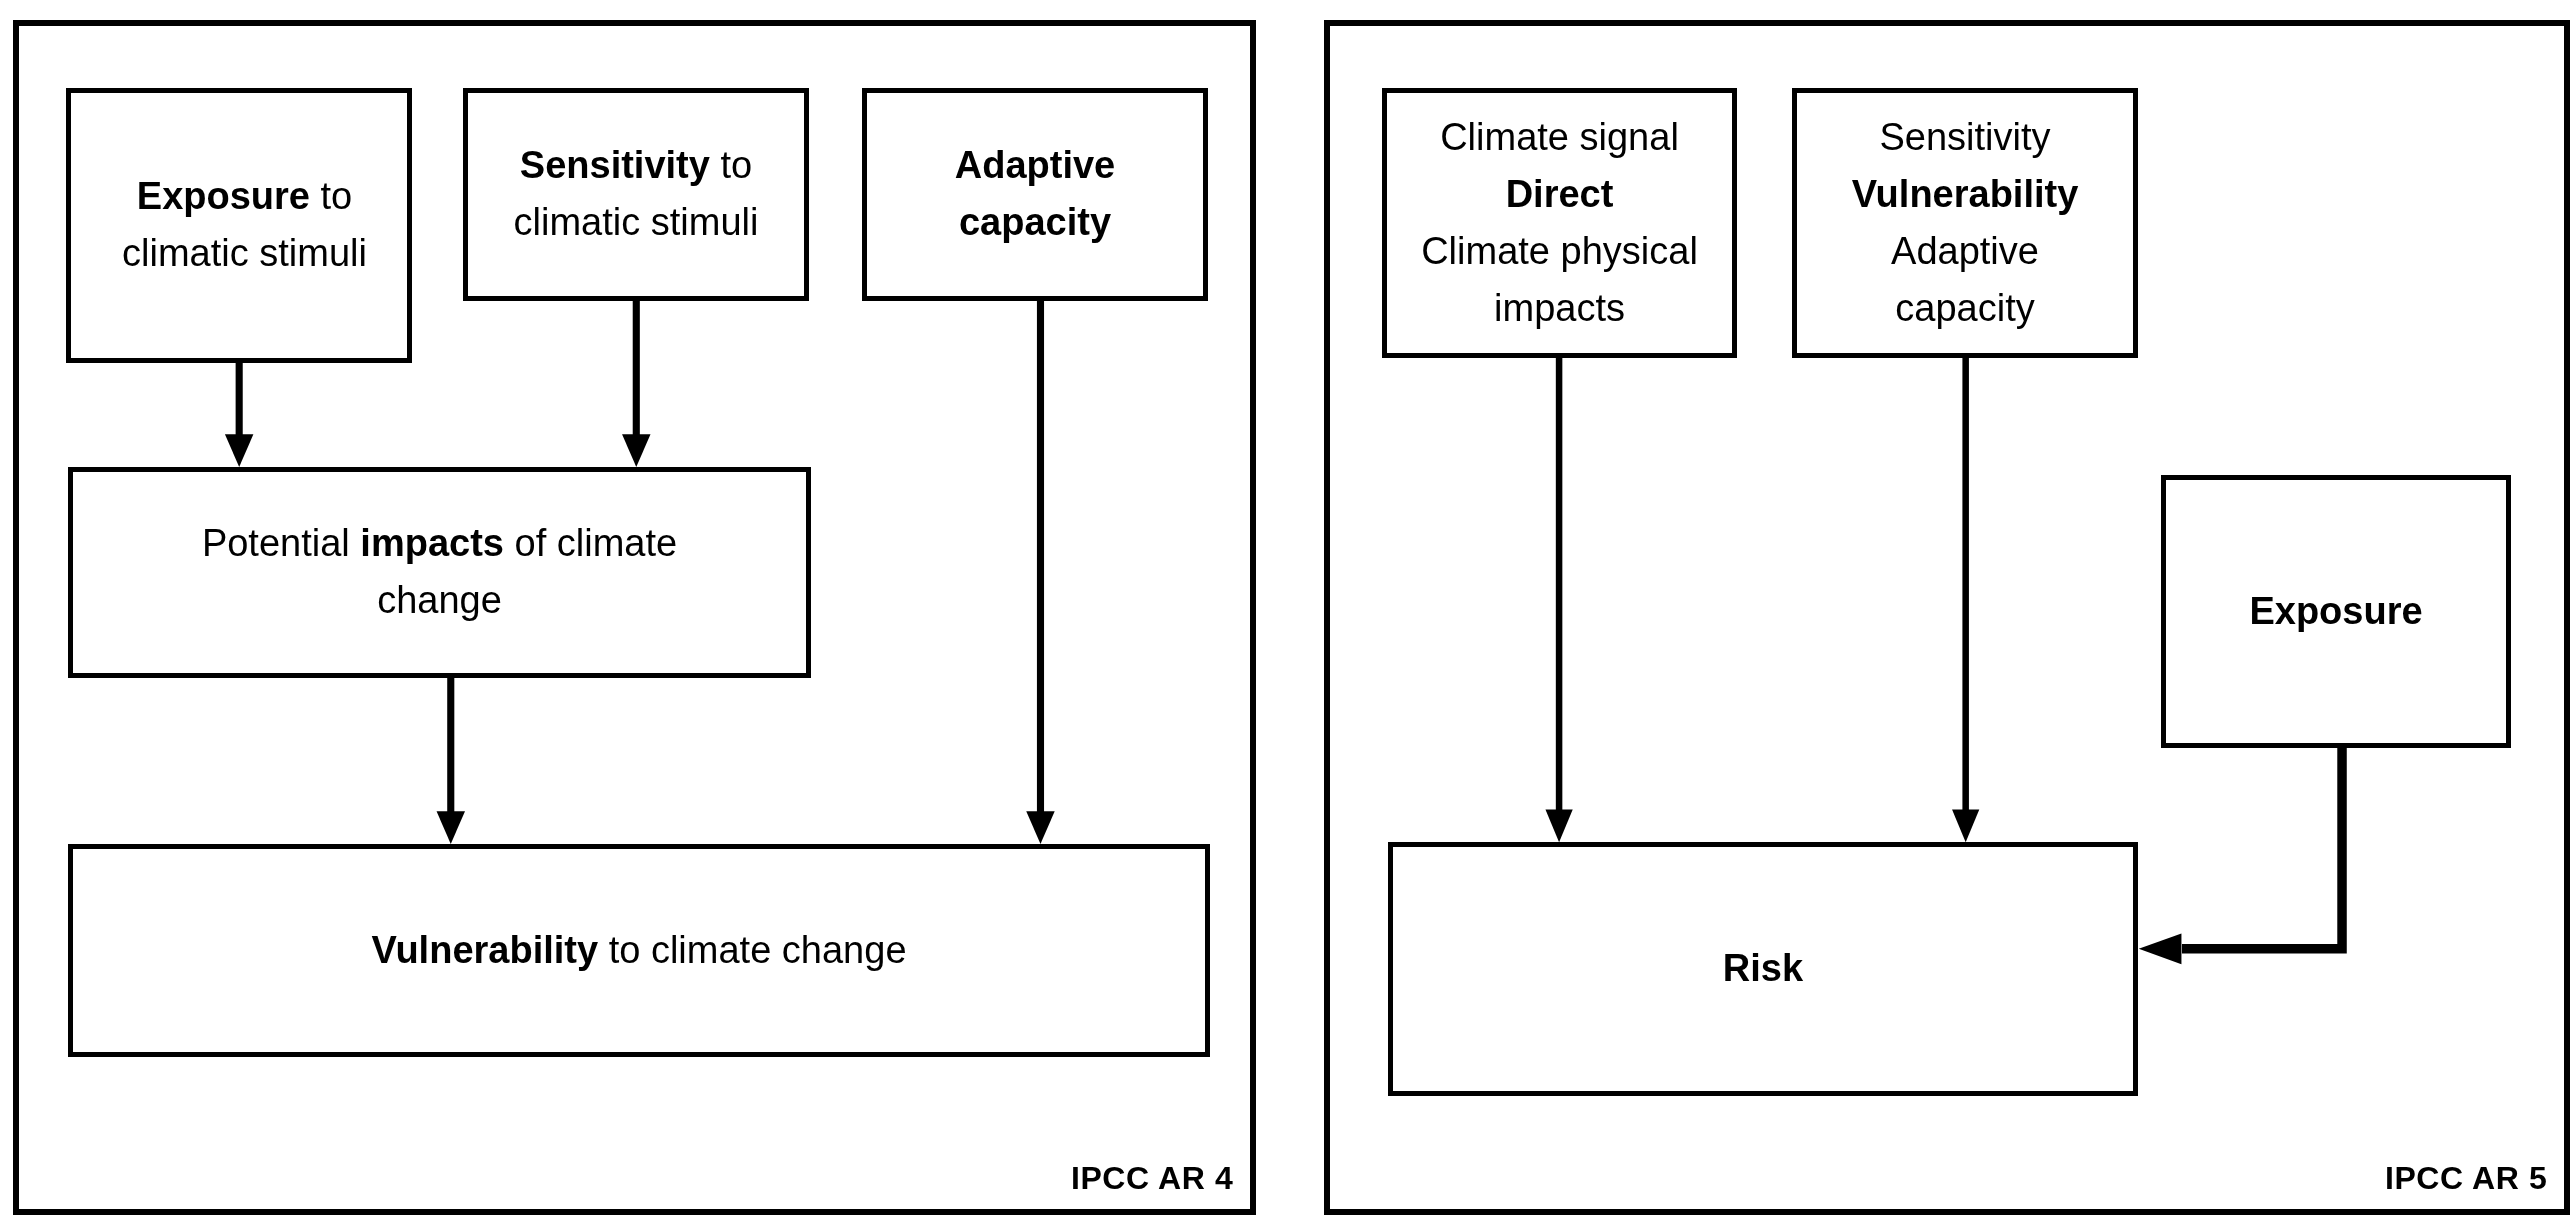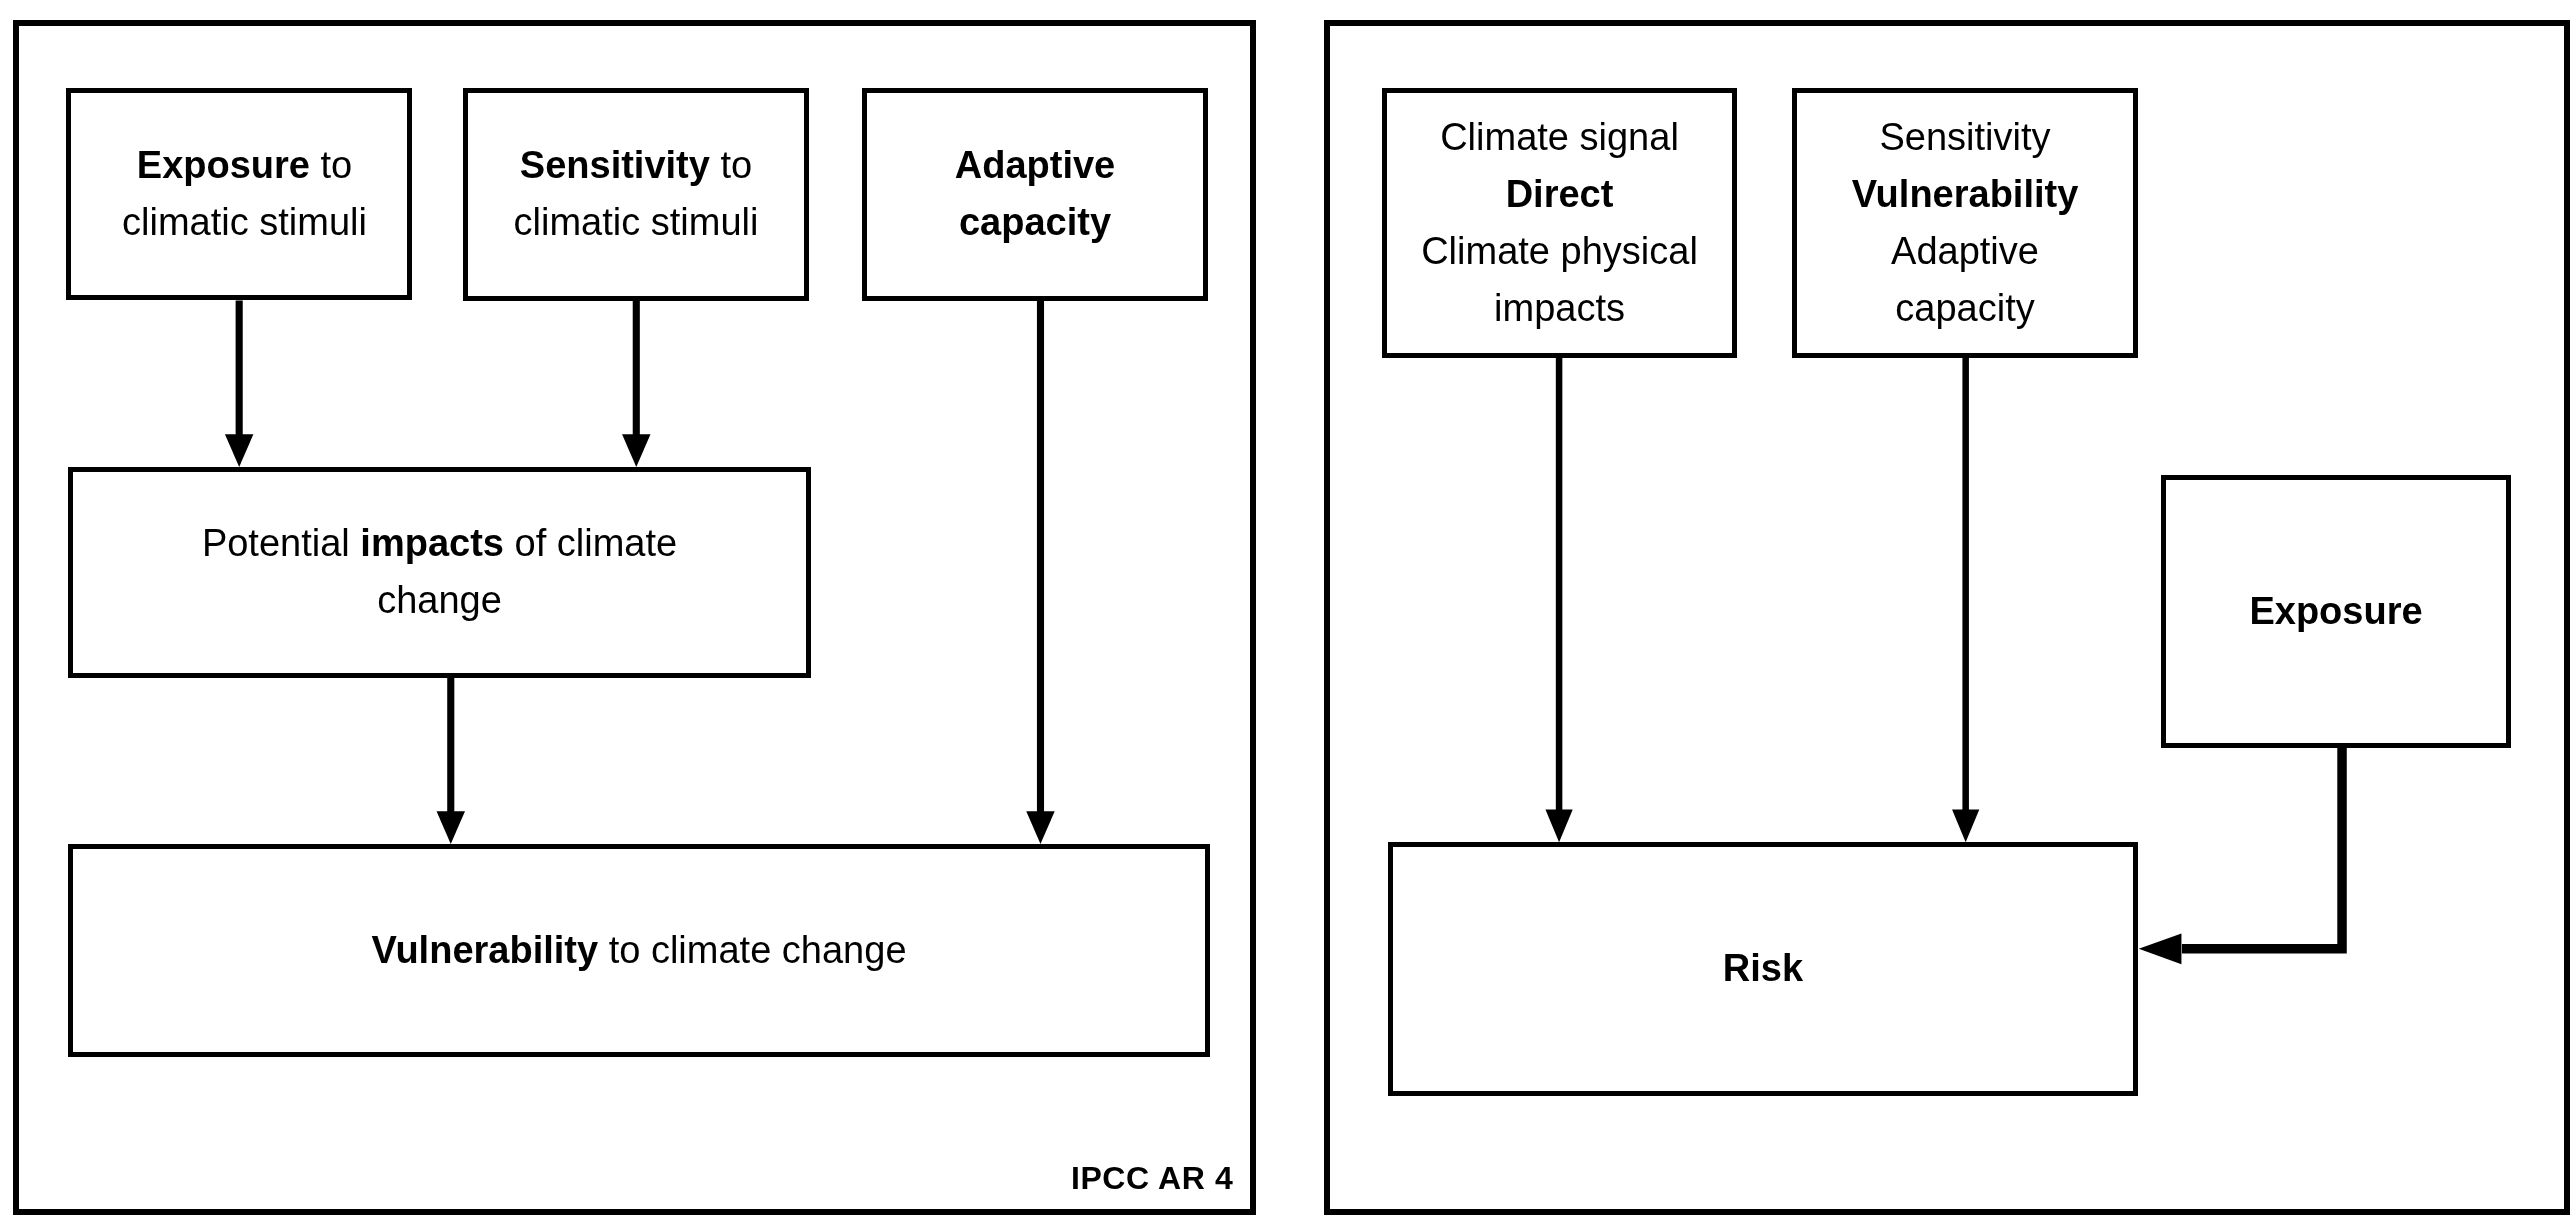--- a/index.html
+++ b/index.html
@@ -34,21 +34,21 @@
     justify-content: center;
     text-align: center;
     font-size: 38px;
     line-height: 57px;
     z-index: 2;
   }
   .node .line { white-space: pre; }
   .node .line span { font-weight: normal; }
   .node .line span.b { font-weight: bold; }
   
-  #box-ar4-exposure      { left: 47px;   top: 62px;  width: 346px;  height: 212px; padding-left: 11px; }
+  #box-ar4-exposure      { left: 47px;   top: 62px;  width: 346px;  height: 275px; padding-left: 11px; }
   #box-ar4-sensitivity   { left: 444px;  top: 62px;  width: 346px;  height: 213px; align-items: center; }
   #box-ar4-adaptive      { left: 843px; top: 62px;  width: 346px;  height: 213px; }
   #box-ar4-impacts       { left: 49px;   top: 441px;  width: 743px; height: 211px; }
   #box-ar4-vulnerability { left: 49px;   top: 818px; width: 1142px; height: 213px; }
   
   #box-ar5-hazard        { left: 52px;   top: 62px;  width: 355px;  height: 270px; }
   #box-ar5-vulnerability { left: 462px;  top: 62px;  width: 346px;  height: 270px; }
   #box-ar5-exposure      { left: 831px; top: 449px;  width: 350px;  height: 273px; }
   #box-ar5-risk          { left: 58px;   top: 816px; width: 750px; height: 254px; }
   .arrow-layer {
@@ -150,16 +150,17 @@
       </div>
 
     <div class="node" id="box-ar5-exposure">
         <div class="line"><span class="b">Exposure</span></div>
       </div>
 
     <div class="node" id="box-ar5-risk">
         <div class="line"><span class="b">Risk</span></div>
       </div>
 
+    <div class="panel-label">IPCC AR 5</div>
   </div>
 
 </div>
 
 
 </body></html>

